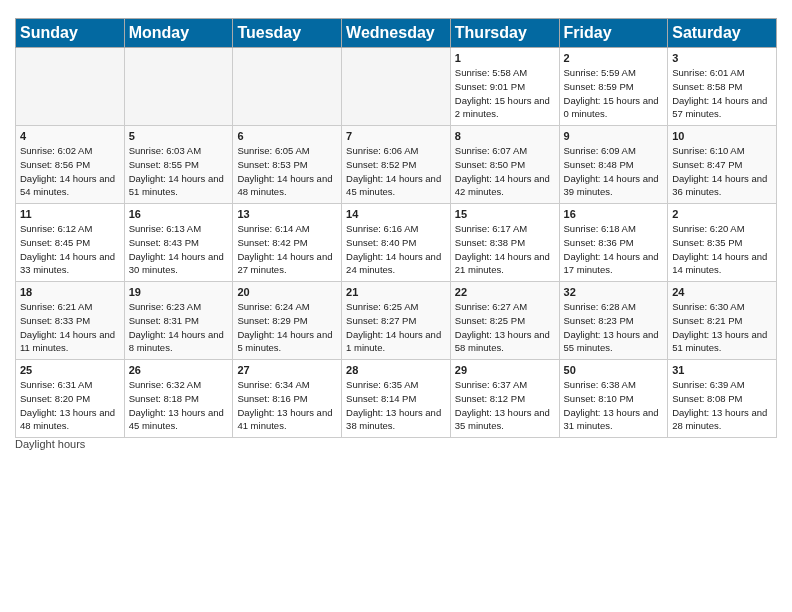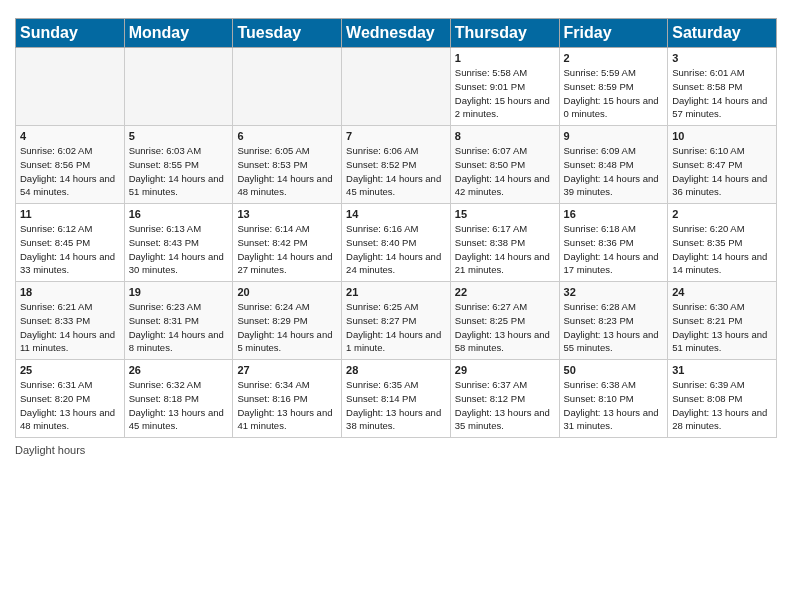--- a/index.html
+++ b/index.html
@@ -82,21 +82,21 @@
     .day-num {
       font-weight: bold;
       font-size: 11px;
       display: block;
       margin-bottom: 2px;
     }
     .day-info {
       line-height: 1.45;
     }
     .footer {
-      margin-top: 6px;
+      margin-top: 0;
       font-size: 11px;
       color: #444;
     }
   </style>
 </head>
 <body>
 
 <div class="container">
   <div class="header-row">
   </div>

